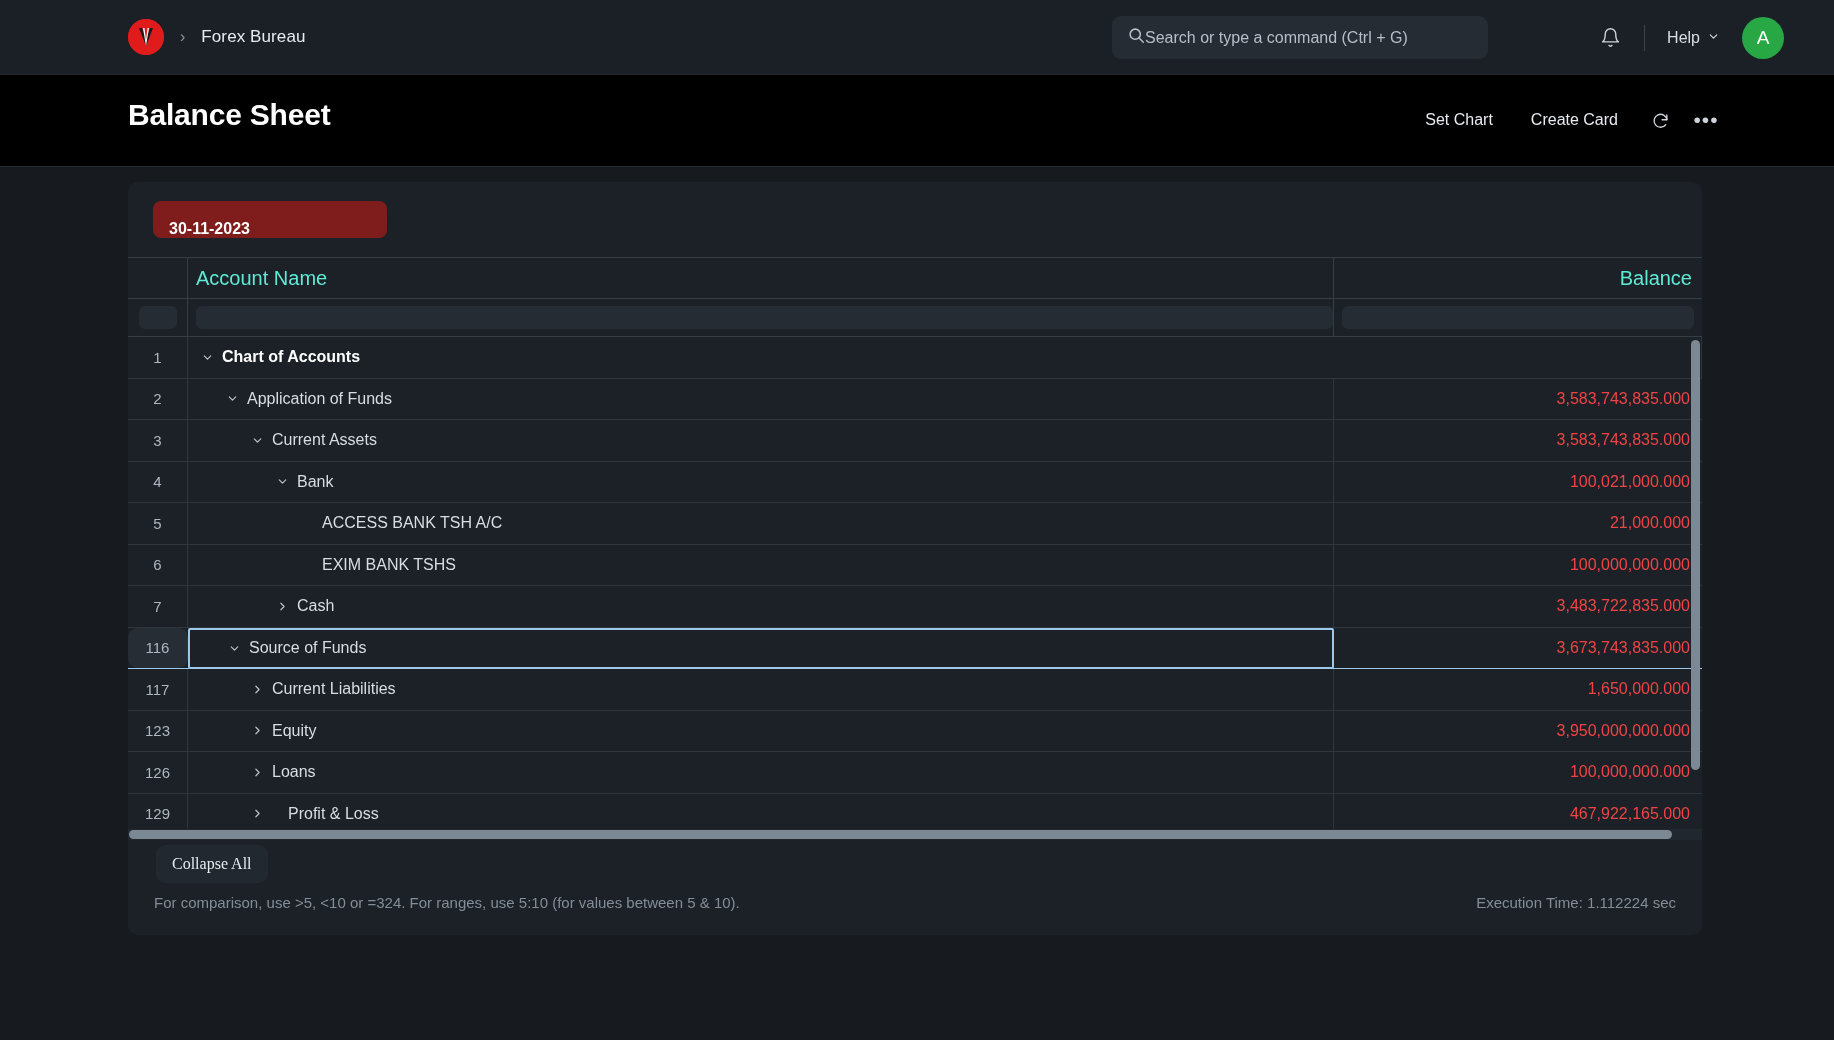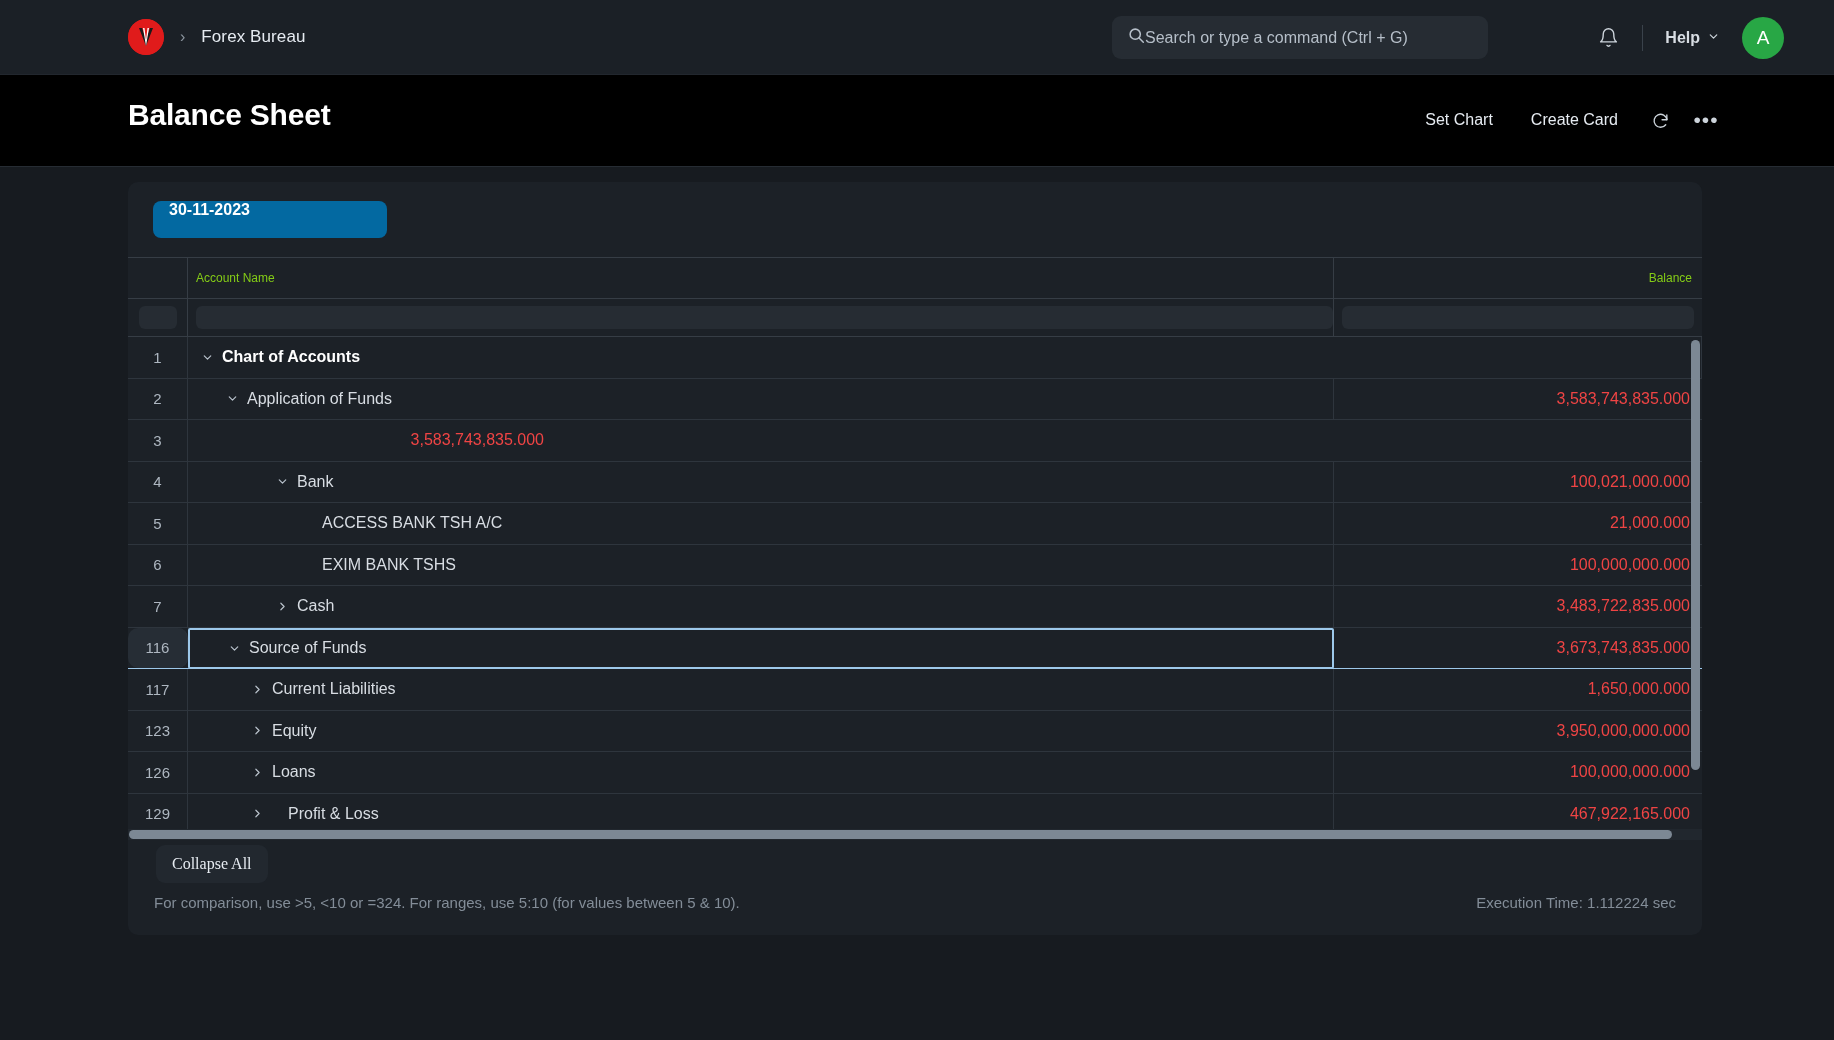--- a/index.html
+++ b/index.html
@@ -86,21 +86,21 @@
     border-radius: 8px;
   }
   .nav-divider {
     width: 1px; height: 26px;
     background: #3a424b;
     margin: 0 14px;
   }
   .help-btn {
     display: flex; align-items: center; gap: 7px;
     font-size: 16px; color: #d8dde3;
-    padding: 6px 8px; border-radius: 8px; font-weight: bold;
+    padding: 6px 8px; border-radius: 8px;
   }
   .avatar {
     width: 42px; height: 42px;
     border-radius: 50%;
     background: #28a745;
     color: #ffffff;
     font-size: 19px;
     display:flex; align-items:center; justify-content:center;
     margin-left: 14px;
   }
@@ -157,23 +157,23 @@
     width: 1574px;
     height: 753px;
     background: #1c2127;
     border-radius: 10px;
   }
 
   .datefilter {
     position: absolute;
     left: 25px; top: 19px;
     width: 234px; height: 37px;
-    background: #0369a1;
+    background: #7f1d1d;
     border-radius: 8px;
-    display: flex; align-items: flex-start;
+    display: flex; align-items: flex-end;
     padding: 0 16px;
   }
   .datefilter span {
     font-size: 16px;
     color: #ffffff;
     font-weight: bold;
   }
 
   
   .grid {
@@ -199,22 +199,22 @@
     display: flex; align-items: center;
     padding-left: 8px;
   }
   .c-bal {
     width: 368px;
     flex: 0 0 368px;
     display: flex; align-items: center; justify-content: flex-end;
     padding-right: 10px;
   }
   .grid-head .c-name, .grid-head .c-bal {
-    font-size: 12px;
-    color: #84cc16;
+    font-size: 20px;
+    color: #5eead4;
   }
 
   .grid-filter {
     display: flex;
     height: 38px;
     border-bottom: 1px solid #363d45;
     align-items: center;
   }
   .grid-filter .c-idx {
     height: 38px;
@@ -464,20 +464,30 @@
                   <polyline points="6 9 12 15 18 9"></polyline>
                 </svg>
               </span>
               <span class="lbl">Application of Funds</span>
             </div>
           </div>
           <div class="c-bal">3,583,743,835.000</div>
         </div>
         <div class="row">
           <div class="c-idx">3</div>
+          <div class="c-name">
+            <div class="tree-cell" style="padding-left: 62px;">
+              <span class="chev">
+                <svg width="13" height="13" viewBox="0 0 24 24" fill="none" stroke="#b9c2cc" stroke-width="2.2" stroke-linecap="round" stroke-linejoin="round">
+                  <polyline points="6 9 12 15 18 9"></polyline>
+                </svg>
+              </span>
+              <span class="lbl">Current Assets</span>
+            </div>
+          </div>
           <div class="c-bal">3,583,743,835.000</div>
         </div>
         <div class="row">
           <div class="c-idx">4</div>
           <div class="c-name">
             <div class="tree-cell" style="padding-left: 87px;">
               <span class="chev">
                 <svg width="13" height="13" viewBox="0 0 24 24" fill="none" stroke="#b9c2cc" stroke-width="2.2" stroke-linecap="round" stroke-linejoin="round">
                   <polyline points="6 9 12 15 18 9"></polyline>
                 </svg>

